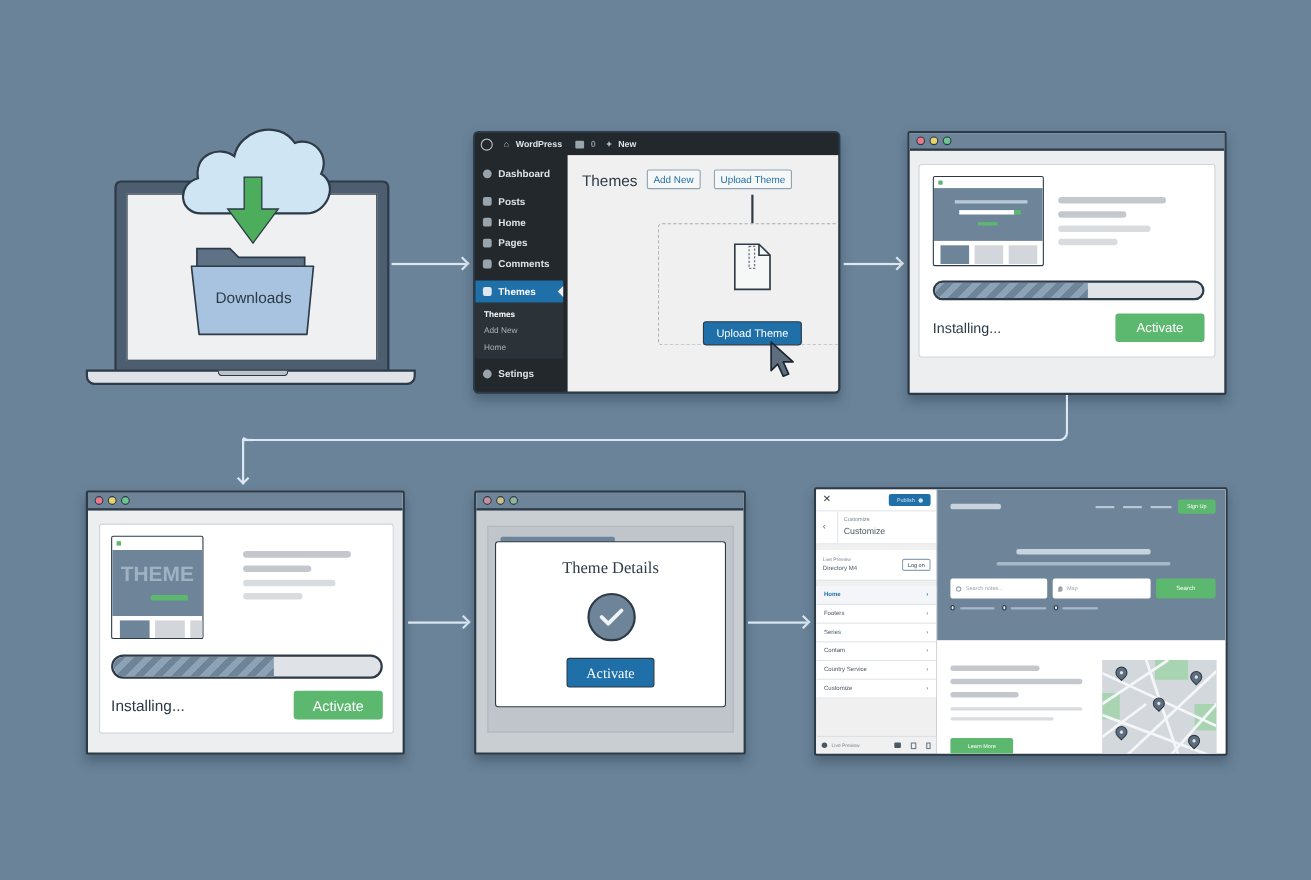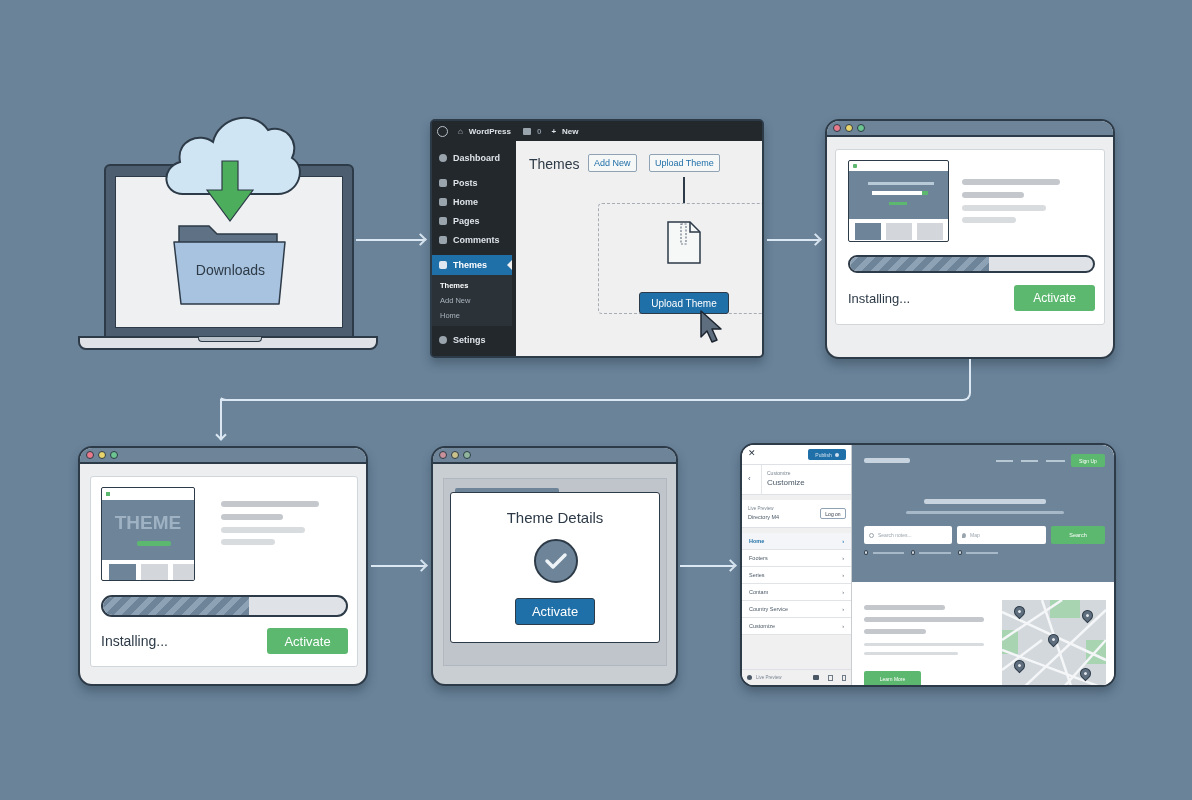--- a/index.html
+++ b/index.html
@@ -1,18 +1,18 @@
 <!DOCTYPE html>
 <html><head>
 <meta charset="utf-8">
 <style>
   * { box-sizing: border-box; margin: 0; padding: 0; }
   body { width: 1192px; height: 800px; background: #6a8399; font-family: "Liberation Sans", sans-serif; position: relative; overflow: hidden; }
   .abs { position: absolute; }
-  .win { position: absolute; border: 2px solid #2d3a47; border-radius: 14px; background: #eceef0; box-shadow: 0 6px 10px rgba(30,45,60,0.35); overflow: hidden; }
+  .win { position: absolute; border: 2px solid #2d3a47; border-radius: 2px; background: #eceef0; box-shadow: 0 6px 10px rgba(30,45,60,0.35); overflow: hidden; }
   .titlebar { height: 16px; background: #6e8599; border-bottom: 2px solid #2d3a47; display: flex; align-items: center; padding-left: 6px; gap: 4px; }
   .dot { width: 8px; height: 8px; border-radius: 50%; border: 1px solid #2d3a47; }
   .bar { position: absolute; height: 6px; border-radius: 3px; background: #c4c8cd; }
   .green-btn { position: absolute; background: #5cb86f; color: #fff; border-radius: 3px; display: flex; align-items: center; justify-content: center; }
   .progress { position: absolute; height: 18px; border: 2px solid #2d3a47; border-radius: 9px; background: #dfe3e7; overflow: hidden; }
   .progress .fill { height: 100%; background: repeating-linear-gradient(-45deg, #6e8599 0 6px, #8ea2b5 6px 12px); border-radius: 9px 0 0 9px; }
   .wp-item { display: flex; align-items: center; gap: 6px; height: 19px; padding-left: 7px; color: #dde3e8; font-size: 9px; font-weight: bold; }
   .wp-icon { width: 8px; height: 8px; background: #9aa4ad; border-radius: 2px; }
   .cust-row { height: 17px; border-bottom: 1px solid #e1e4e7; display: flex; align-items: center; justify-content: space-between; padding: 0 7px; font-size: 5.5px; color: #4a5866; }
   .arrow-h { position: absolute; height: 2px; background: #dbe8f3; }
@@ -151,21 +151,21 @@
 <div class="abs" style="left:214px;top:431px;width:8px;height:8px;border-right:2px solid #dbe8f3;border-bottom:2px solid #dbe8f3;transform:rotate(45deg);margin-left:3px;"></div>
 <div class="abs" style="left:220px;top:399px;width:10px;height:2px;background:#dbe8f3;"></div>
 
 <div class="win" style="left:78px;top:446px;width:290px;height:240px;">
   <div class="titlebar">
     <span class="dot" style="background:#e87a8a;"></span>
     <span class="dot" style="background:#e8d46c;"></span>
     <span class="dot" style="background:#6cc490;"></span>
   </div>
   <div class="abs" style="left:10px;top:28px;width:268px;height:191px;background:#fff;border:1px solid #d1d6db;border-radius:3px;">
-    <div class="abs" style="left:10px;top:10px;width:94px;height:94px;border:1.5px solid #2d3a47;border-radius:2px;background:#fff;overflow:hidden;">
+    <div class="abs" style="left:10px;top:10px;width:84px;height:94px;border:1.5px solid #2d3a47;border-radius:2px;background:#fff;overflow:hidden;">
       <div class="abs" style="left:0;top:12px;width:100%;height:60px;background:#6e8599;"></div>
       <div class="abs" style="left:4px;top:4px;width:4px;height:4px;background:#5cb86f;"></div>
       <div class="abs" style="left:0;top:24px;width:100%;text-align:center;font-size:19px;font-weight:bold;color:#9fb2c3;">THEME</div>
       <div class="abs" style="left:35px;top:53px;width:34px;height:5px;background:#5cb86f;border-radius:2px;"></div>
       <div class="abs" style="left:7px;top:76px;width:27px;height:16px;background:#6e8599;"></div>
       <div class="abs" style="left:39px;top:76px;width:27px;height:16px;background:#d3d6da;"></div>
       <div class="abs" style="left:71px;top:76px;width:27px;height:16px;background:#d3d6da;"></div>
     </div>
     <div class="bar" style="left:130px;top:24px;width:98px;"></div>
     <div class="bar" style="left:130px;top:37px;width:62px;"></div>
@@ -182,21 +182,21 @@
 <div class="arrow-h" style="left:371px;top:565px;width:54px;"></div>
 
 <div class="win" style="left:431px;top:446px;width:247px;height:240px;background:#c9ced3;">
   <div class="titlebar">
     <span class="dot" style="background:#c8909a;"></span>
     <span class="dot" style="background:#c9c08a;"></span>
     <span class="dot" style="background:#8fb69c;"></span>
   </div>
   <div class="abs" style="left:10px;top:30px;width:224px;height:188px;background:#bfc5cb;border:1px solid #b0b7be;"></div>
   <div class="abs" style="left:22px;top:40px;width:104px;height:6px;background:#6e8599;border-radius:2px 2px 0 0;"></div>
-  <div class="abs" style="left:17px;top:44px;width:210px;height:151px;background:#fff;border:1.5px solid #2d3a47;border-radius:3px;">
+  <div class="abs" style="left:17px;top:44px;width:210px;height:151px;background:#fff;border:1.5px solid #2d3a47;border-radius:3px;font-family:Liberation Serif, serif;">
     <div class="abs" style="left:0;top:16px;width:100%;text-align:center;font-size:15px;color:#2d3a47;">Theme Details</div>
     <div class="abs" style="left:83px;top:46px;width:44px;height:44px;border-radius:50%;background:#6e8599;border:2px solid #2d3a47;display:flex;align-items:center;justify-content:center;">
       <svg width="24" height="18" viewBox="0 0 24 18">
           <path d="M3 9 L9 15 L21 3" fill="none" stroke="#eef3f7" stroke-width="3.5" stroke-linecap="round" stroke-linejoin="round"></path>
         </svg>
     </div>
     <div class="abs" style="left:64px;top:105px;width:80px;height:27px;background:#1f6fa8;border:1.5px solid #2d3a47;border-radius:3px;color:#fff;font-size:13px;display:flex;align-items:center;justify-content:center;">Activate</div>
   </div>
 </div>
 

